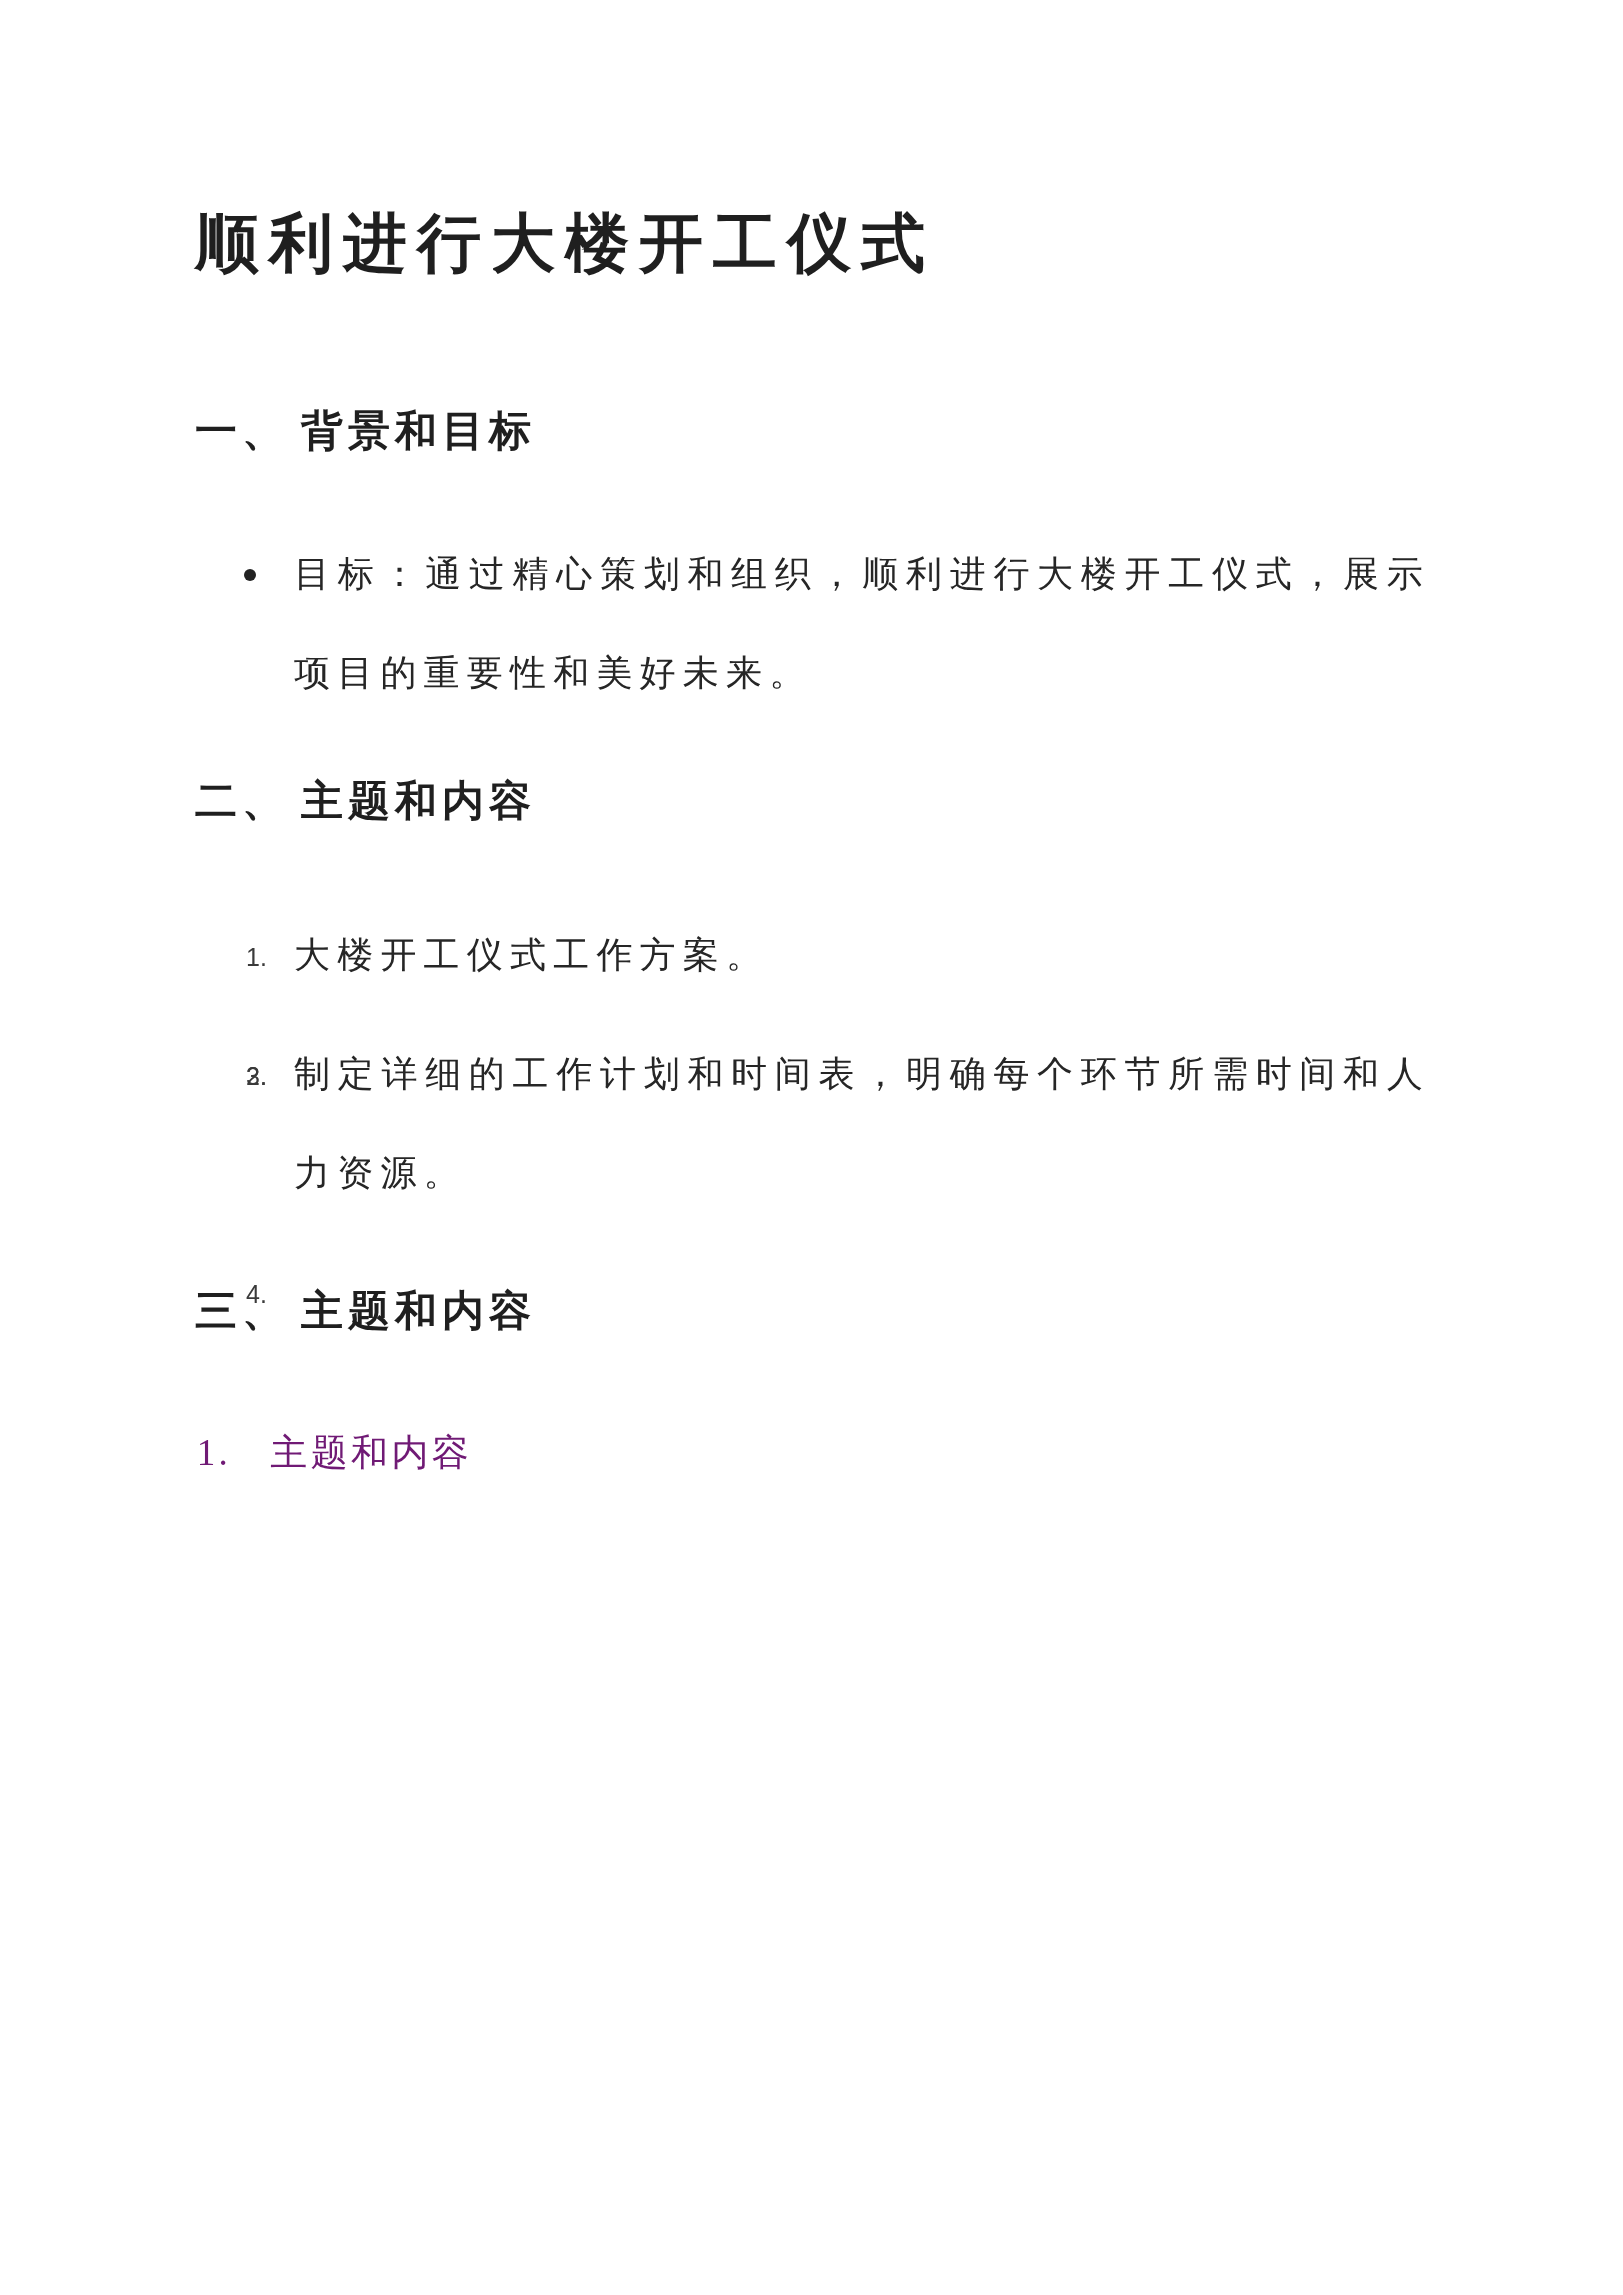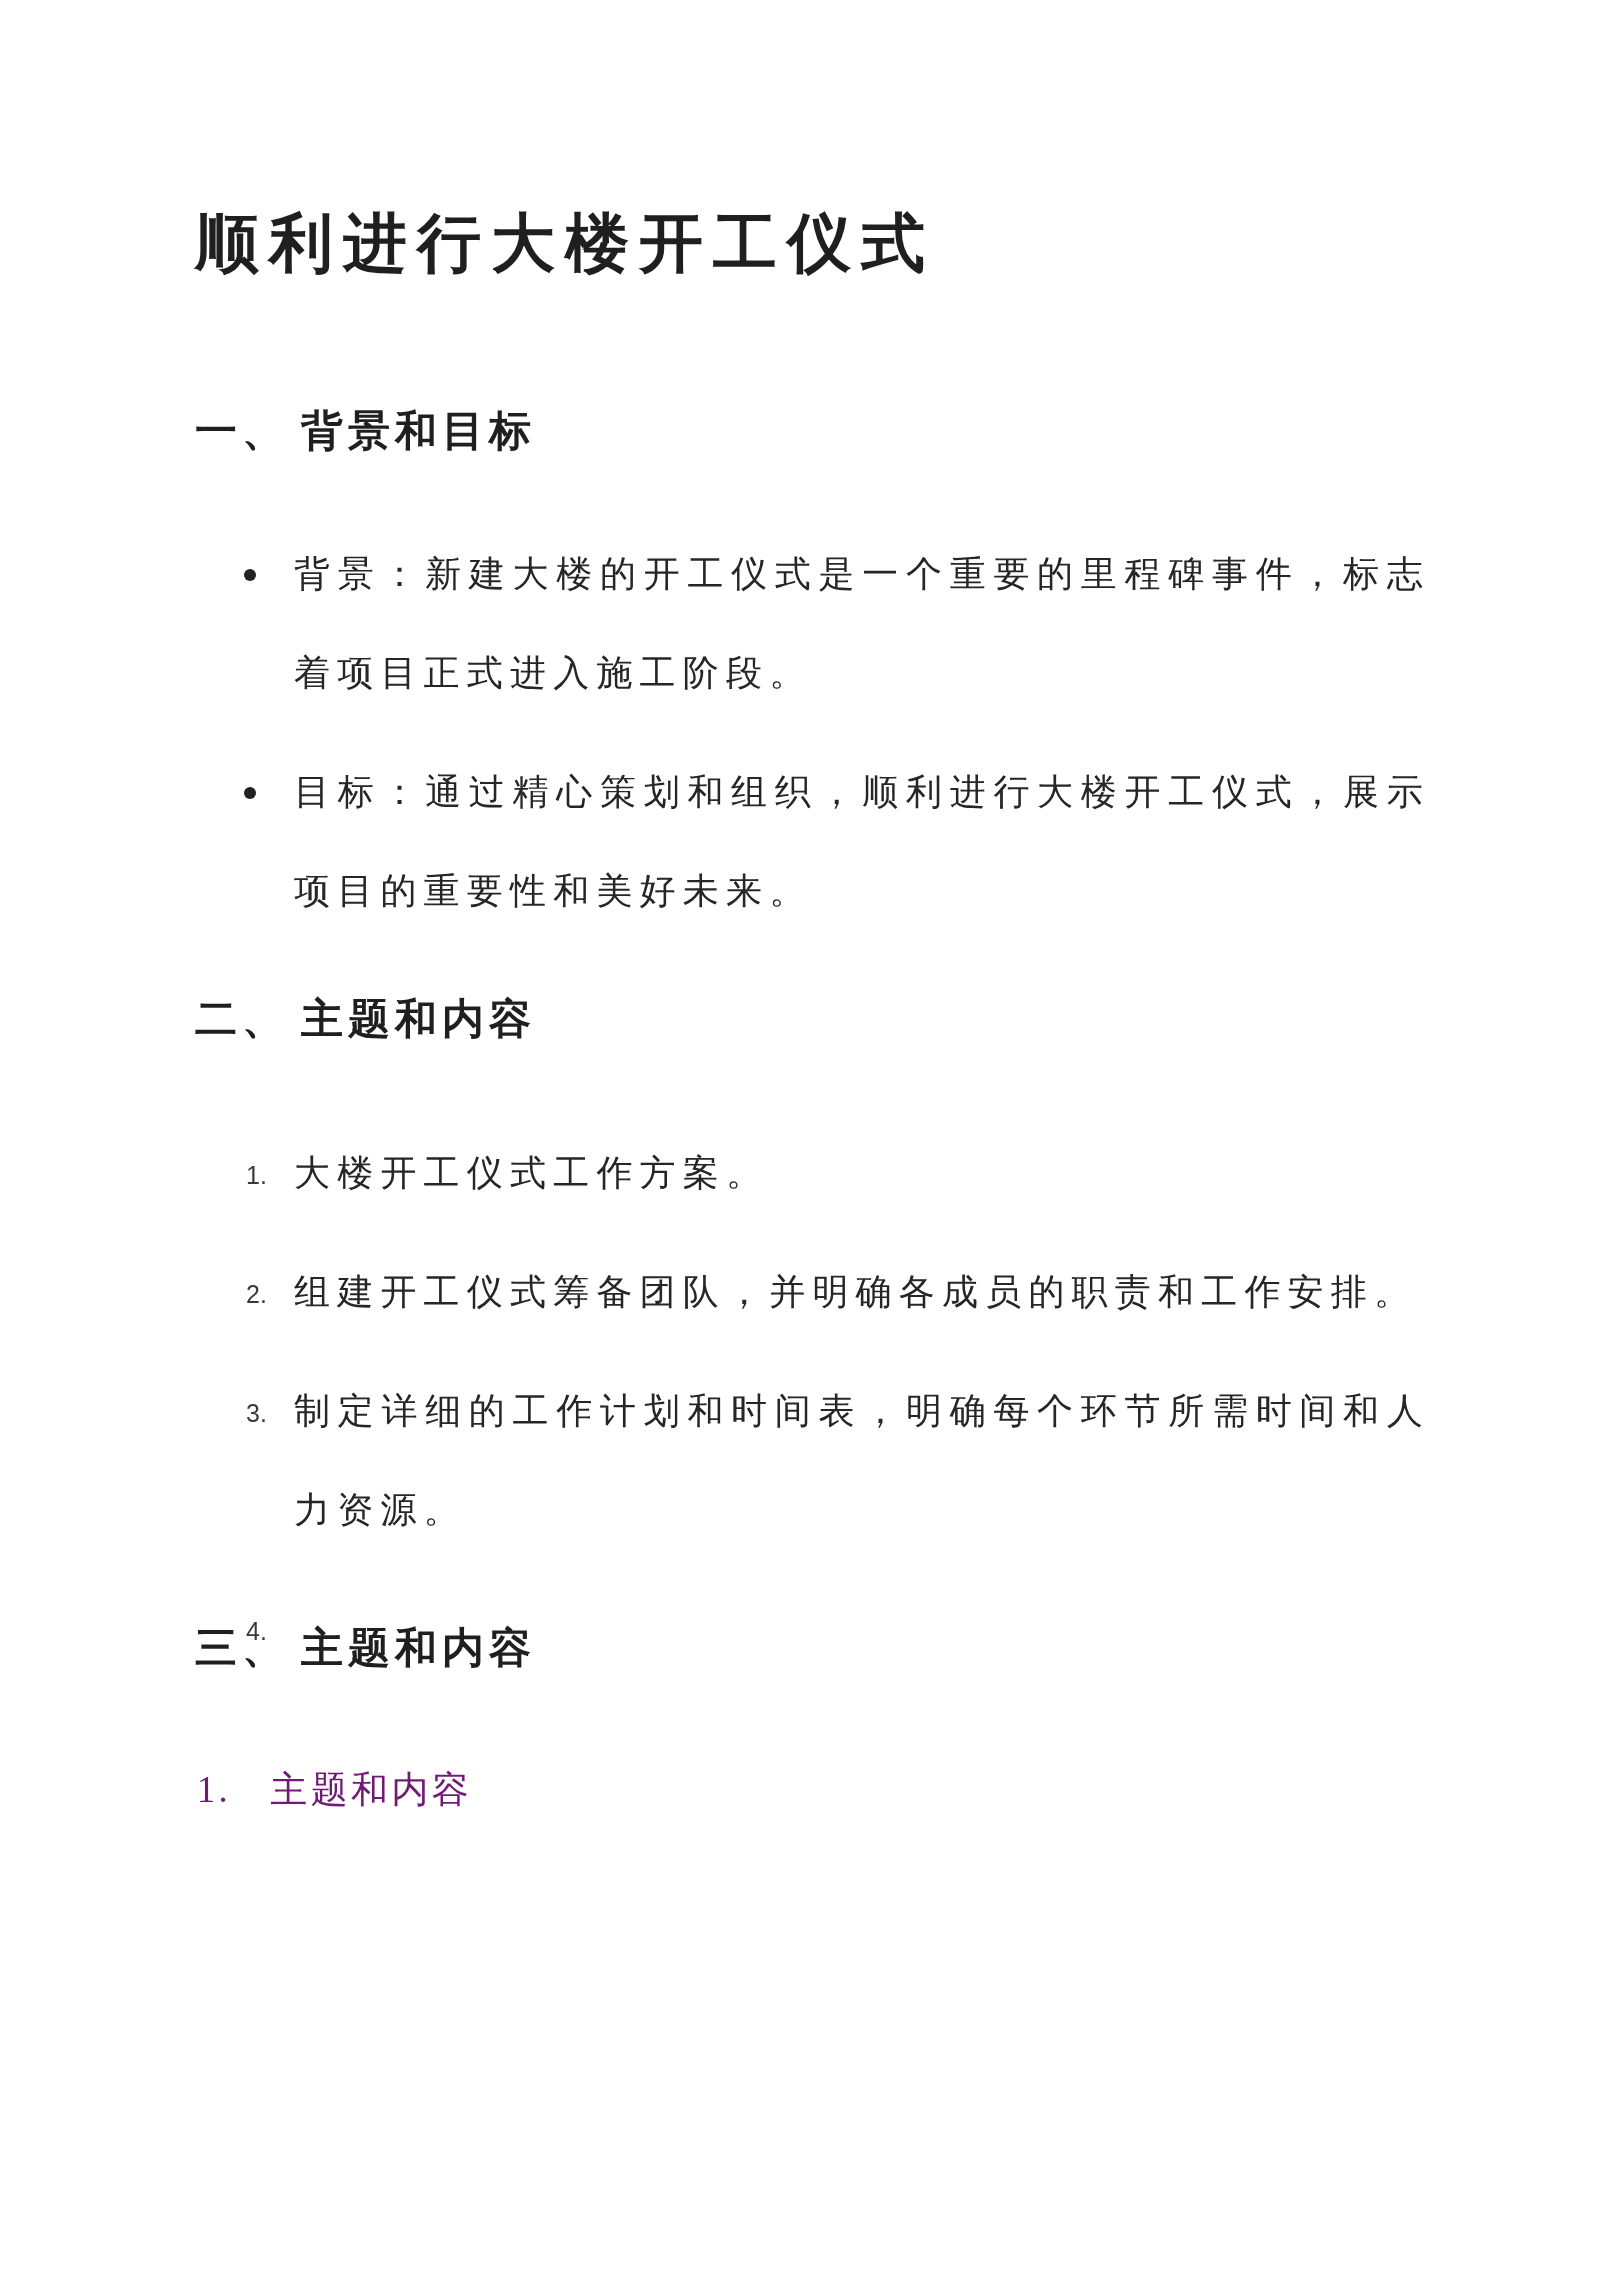--- a/index.html
+++ b/index.html
@@ -92,38 +92,33 @@
 
 <div class="page">
 
   <h1 class="doc-title">顺利进行大楼开工仪式</h1>
 
   <h2 class="section-heading mt-h1"><span>一、</span><span class="heading-text">背景和目标</span></h2>
 
   <div class="list-block">
     <div class="para">
       <span class="bullet-dot"></span>
-      <span>背景：新建大楼的开工仪式是一个重要的里程碑事件，标志着项目正式进入施工阶段。</span>
-    </div>
-    <div class="para">
-      <span class="bullet-dot"></span>
       <span>目标：通过精心策划和组织，顺利进行大楼开工仪式，展示项目的重要性和美好未来。</span>
     </div>
   </div>
 
   <h2 class="section-heading mt-h2"><span>二、</span><span class="heading-text">主题和内容</span></h2>
 
   <div class="list-block-2">
     <div class="para">
       <span class="num-label">1.</span>
       <span>大楼开工仪式工作方案。</span>
     </div>
     <div class="para">
       <span class="num-label">2.</span>
-      <span>组建开工仪式筹备团队，并明确各成员的职责和工作安排。</span>
     </div>
     <div class="para">
       <span class="num-label">3.</span>
       <span>制定详细的工作计划和时间表，明确每个环节所需时间和人力资源。</span>
     </div>
     <div class="para">
       <span class="num-label">4.</span>
     </div>
   </div>
 

